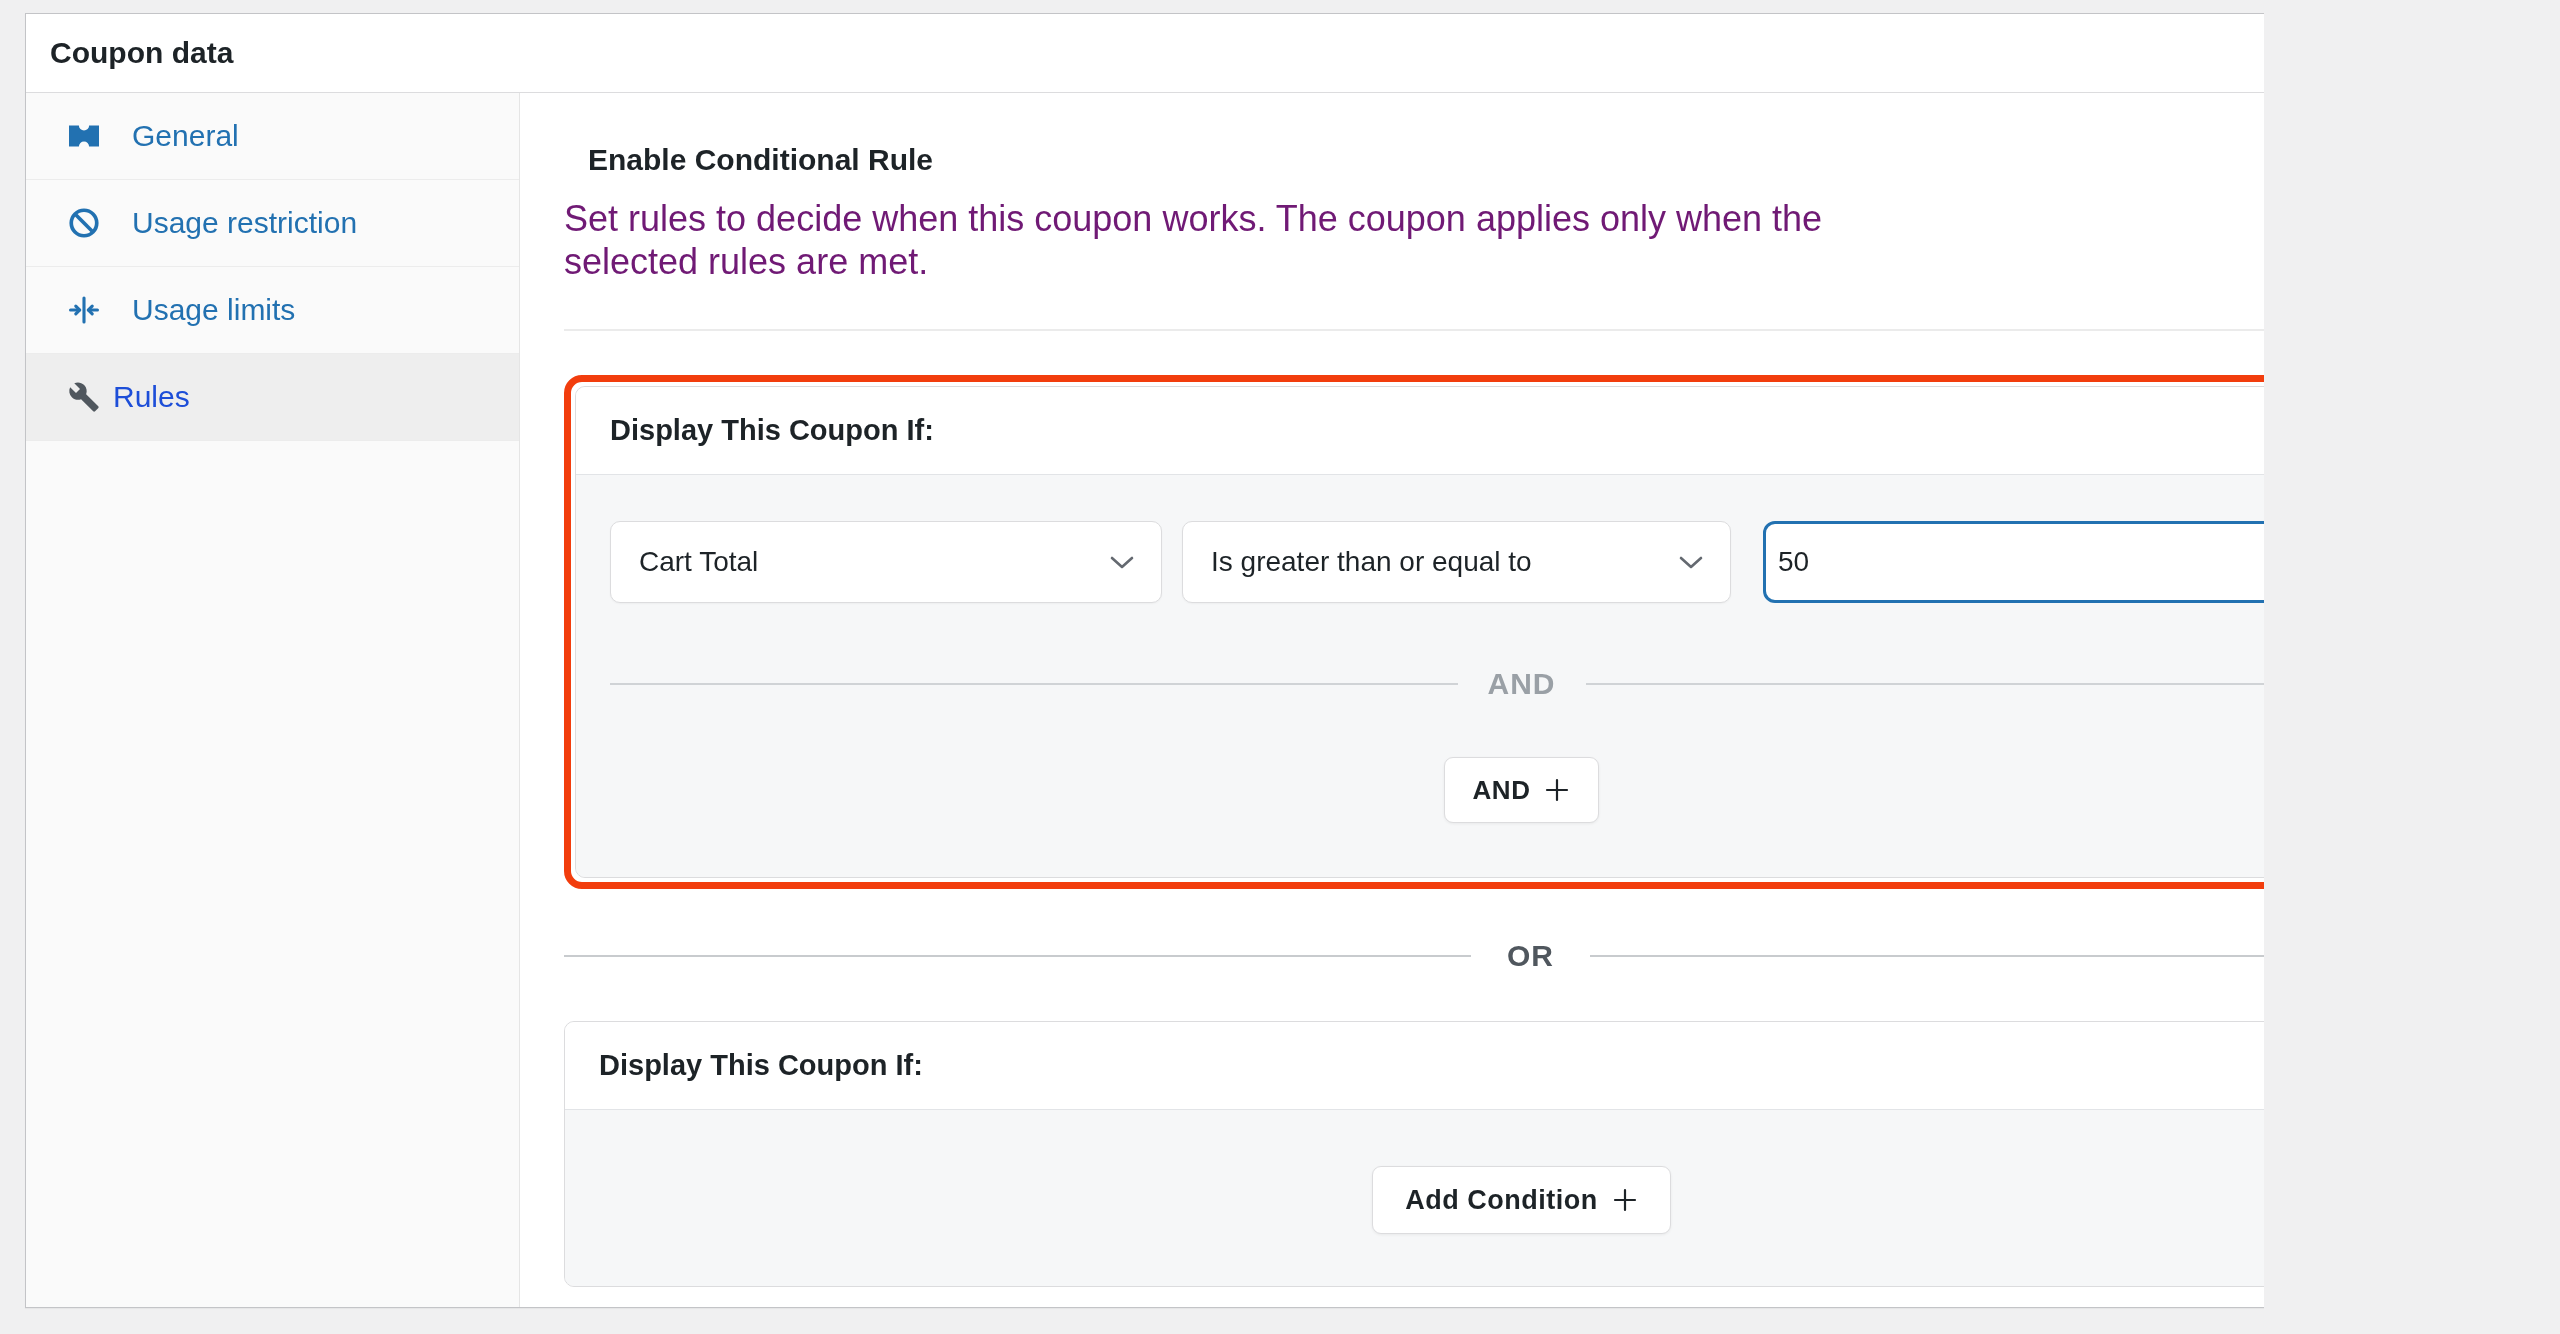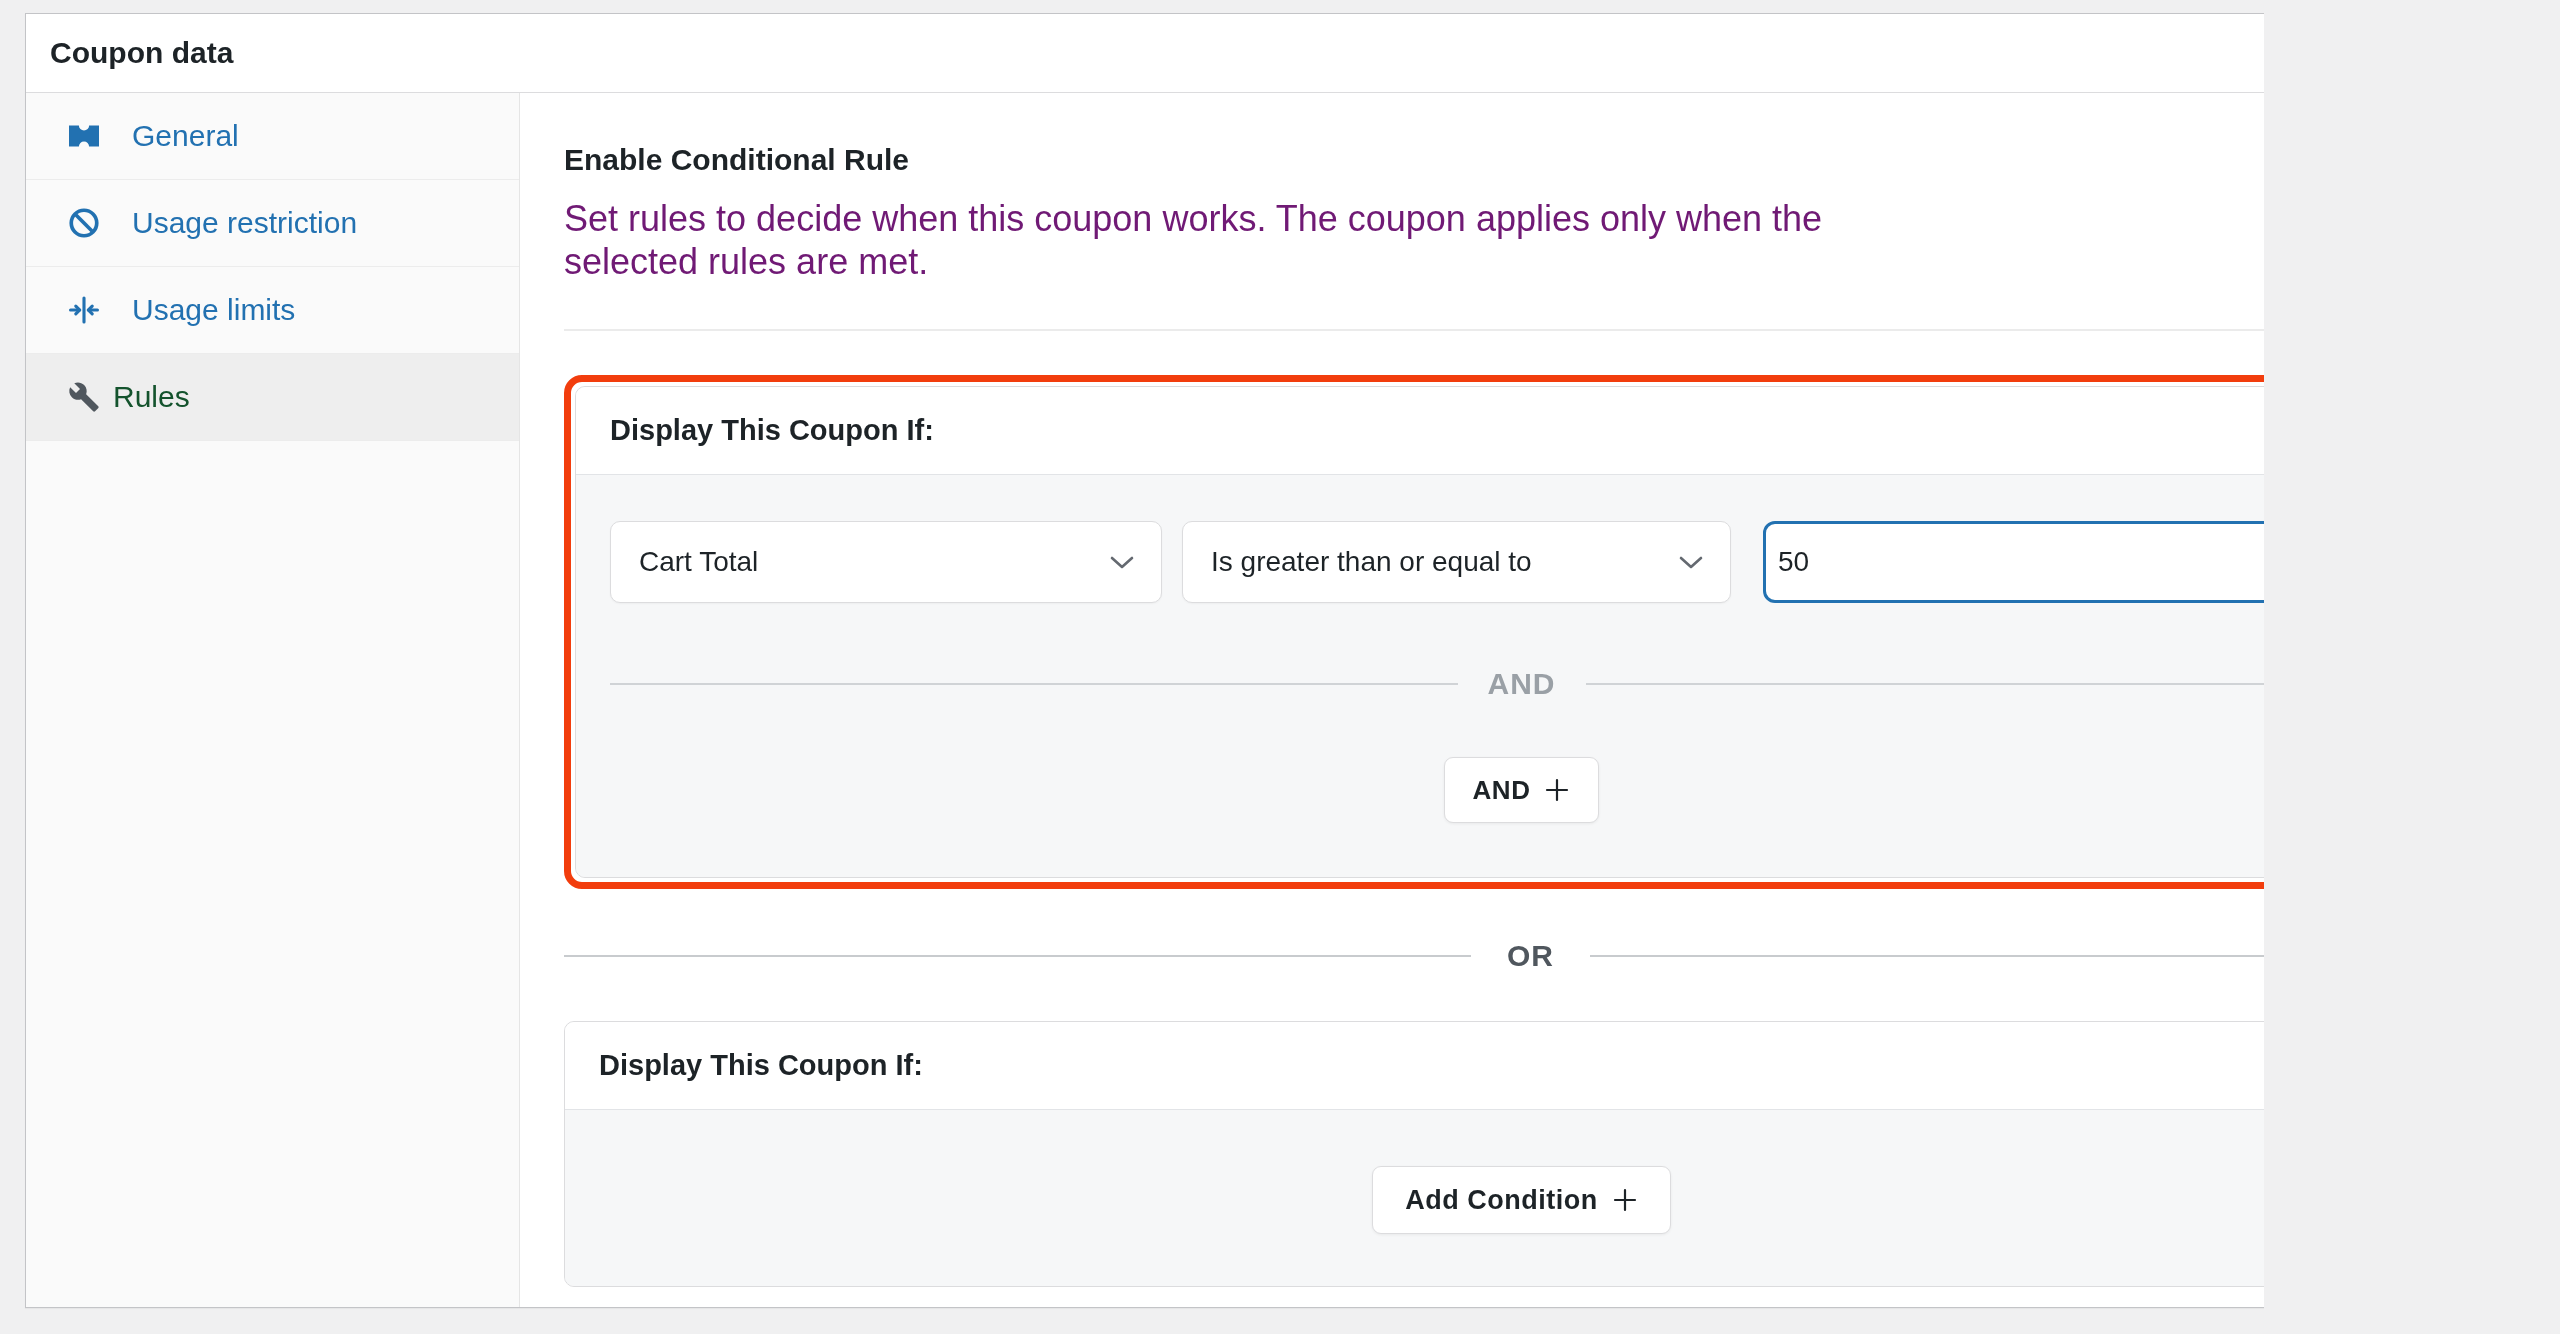--- a/index.html
+++ b/index.html
@@ -29,28 +29,28 @@
   .metabox-body { flex: 1; display: flex; min-height: 0; }
 
   
   .tabs { width: 494px; flex: 0 0 494px; background: #fafafa; border-right: 1px solid #e5e5e5; }
   .tab {
     height: 87px; display: flex; align-items: center; gap: 30px;
     padding: 0 20px 0 40px; border-bottom: 1px solid #ececec;
     font-size: 30px; color: #2271b1; cursor: pointer; background: #fafafa;
   }
   .tab .tab-icon { width: 36px; height: 36px; flex: 0 0 36px; display: flex; align-items: center; justify-content: center; }
-  .tab.active { background: #eee; color: #14532d; gap: 11px; }
+  .tab.active { background: #eee; color: #1d4ed8; gap: 11px; }
 
   
   .content { flex: 1; padding: 50px 56px 0 44px; background: #fff; min-width: 0; }
 
   .field-row { display: flex; align-items: center; justify-content: space-between; }
   .field-text { max-width: 1260px; }
-  .field-heading { font-size: 30px; font-weight: 700; color: #1d2327; margin-bottom: 20px; }
+  .field-heading { font-size: 30px; font-weight: 700; color: #1d2327; margin-bottom: 20px; margin-left: 24px; }
   .field-desc { font-size: 36px; color: #701a75; line-height: 43px; }
 
   .toggle {
     position: relative; width: 84px; height: 48px; border-radius: 24px;
     background: #1a7db6; border: none; cursor: pointer; flex: 0 0 84px; margin-right: 8px;
   }
   .toggle .knob {
     position: absolute; top: 4px; right: 4px; width: 40px; height: 40px;
     border-radius: 50%; background: #fff;
   }

